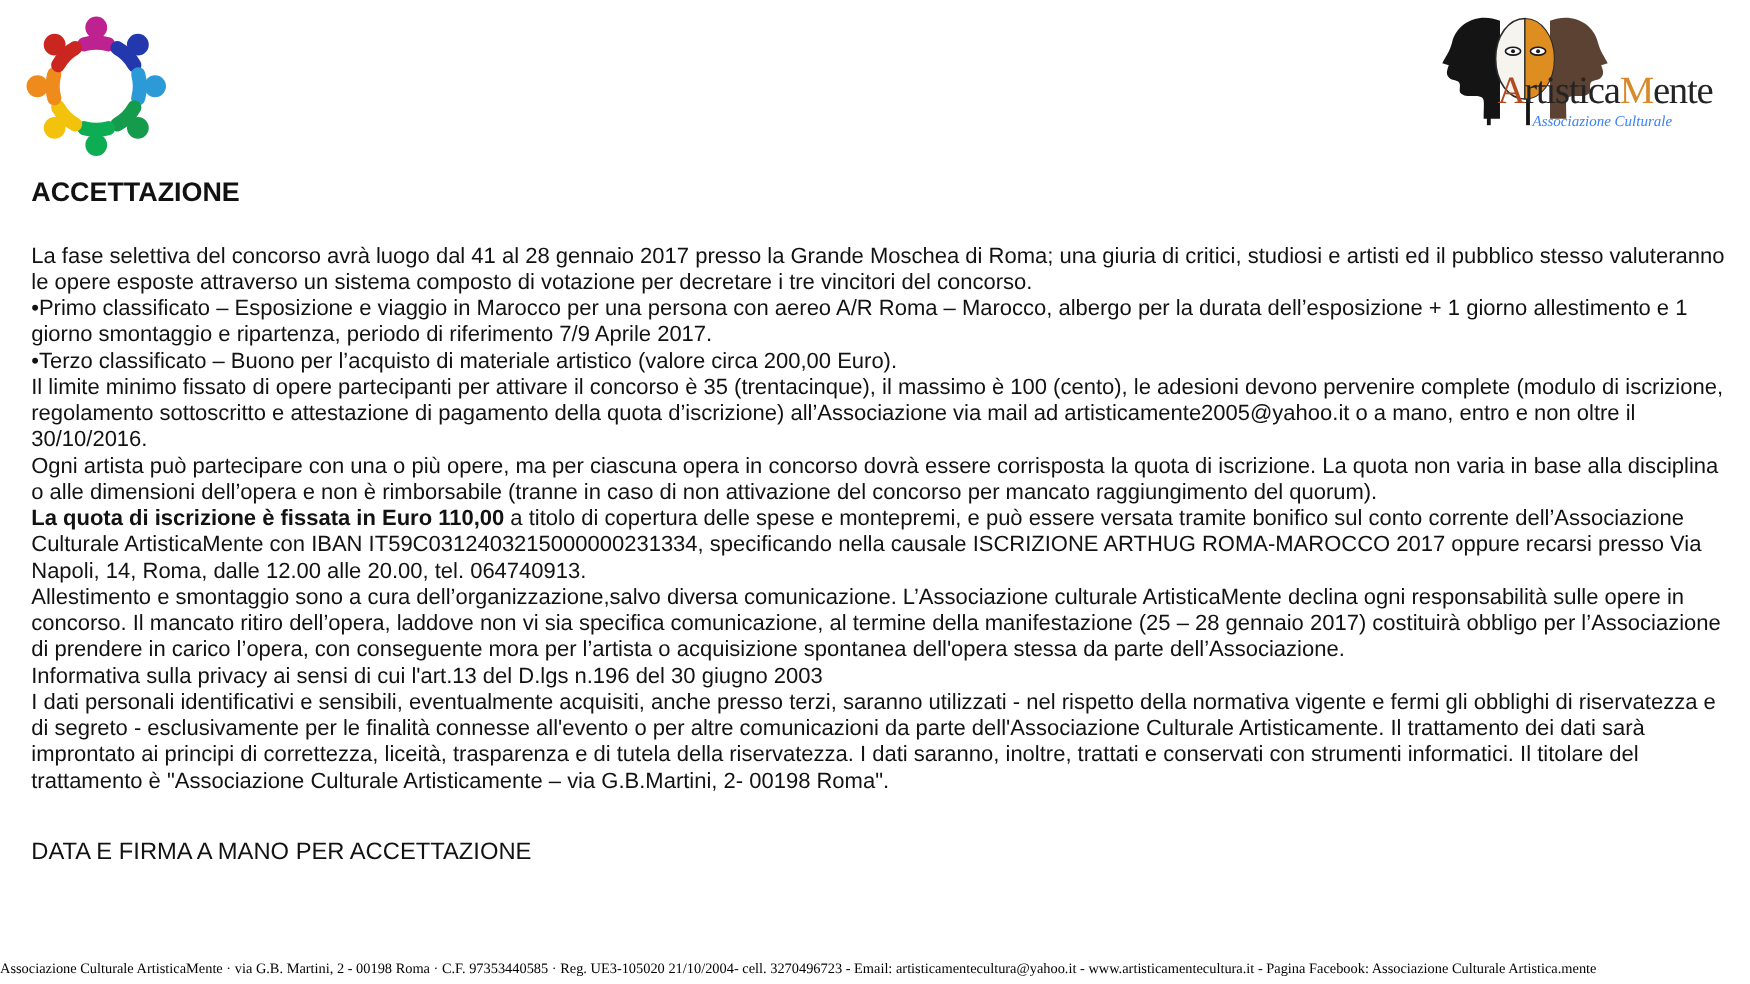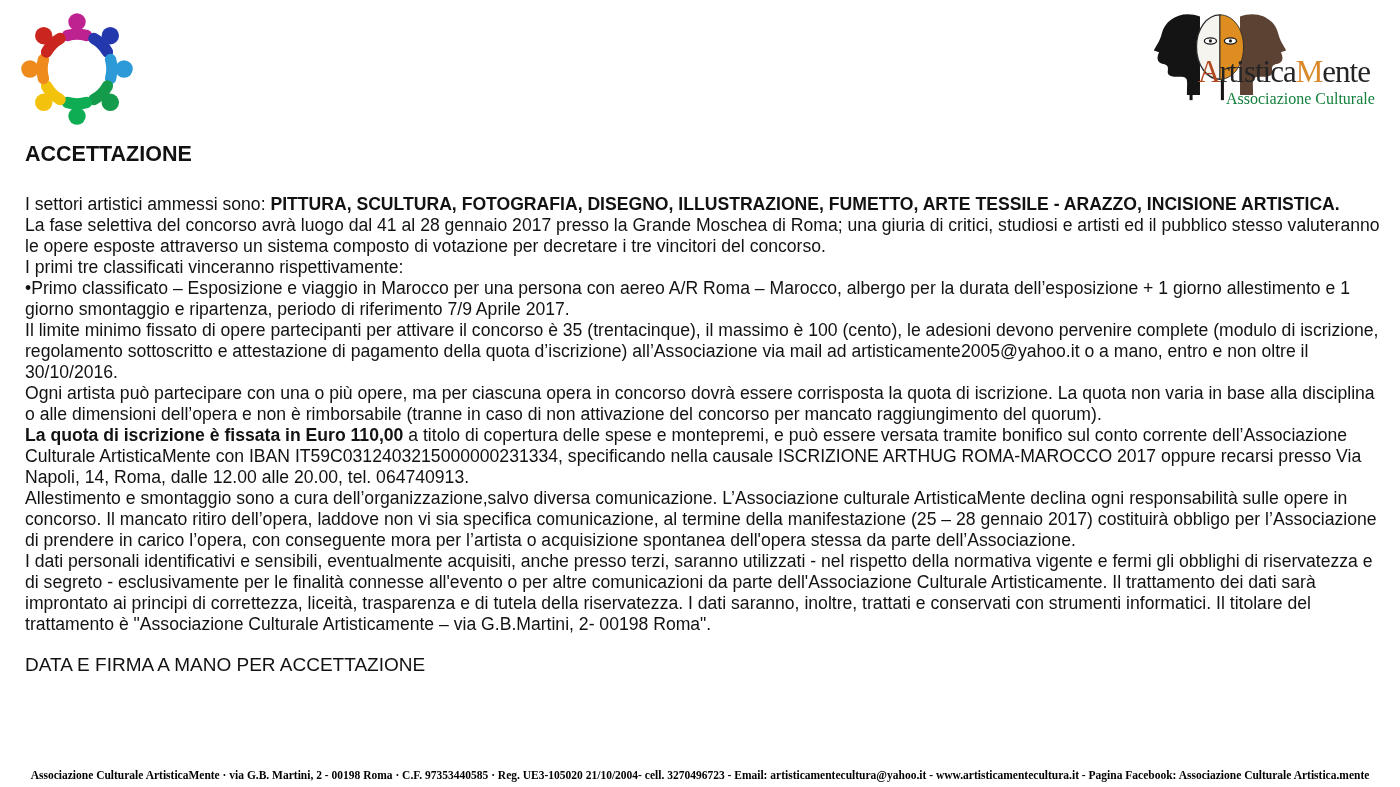--- a/index.html
+++ b/index.html
@@ -8,30 +8,30 @@
 
   
   .logo-left{position:absolute;left:16px;top:5px;width:122px;height:128px;}
 
   
   .logo-right{position:absolute;top:6px;right:6px;width:262px;height:110px;}
   .logo-right svg{position:absolute;left:14px;top:0;}
   .brand-name{position:absolute;left:66px;top:48px;font-family:"Liberation Serif","DejaVu Serif",serif;
               font-size:31px;letter-spacing:-1px;color:#242424;white-space:nowrap;}
   .brand-sub{position:absolute;left:94px;top:84px;font-family:"Liberation Serif","DejaVu Serif",serif;
-             font-size:16px;color:#15803d;white-space:nowrap;}
+             font-size:12px;color:#3b82f6;white-space:nowrap;font-style:italic;}
 
   
   .content{position:absolute;left:25px;right:18px;top:142px;}
   h1.page-title{margin:0 0 27px 0;font-size:21.5px;font-weight:bold;letter-spacing:0;}
   .body-text p{margin:0;font-size:17.6px;line-height:21px;}
-  .acceptance{margin-top:19px;font-size:19px;line-height:22px;}
+  .acceptance{margin-top:36px;font-size:19px;line-height:22px;}
 
-  .footer{position:absolute;left:0;right:0;bottom:6px;text-align:center;
-          font-family:"Liberation Serif","DejaVu Serif",serif;font-weight:bold;
+  .footer{position:absolute;left:0;right:0;bottom:6px;
+          font-family:"Liberation Serif","DejaVu Serif",serif;font-weight:normal;
           font-size:11.5px;color:#000;}
 </style>
 </head>
 <body>
 
 <div class="page">
 
   <div class="logo-left">
     <svg viewBox="0 0 140 136" width="122" height="128">
       <g>
@@ -82,27 +82,27 @@
       <ellipse cx="97" cy="40" rx="7" ry="3.6" fill="#ffffff" stroke="#1a1a1a" stroke-width="1.5"></ellipse>
       <circle cx="97" cy="40" r="1.8" fill="#1a1a1a"></circle>
     </svg>
     <div class="brand-name"><span style="color: rgb(178, 73, 31);">A</span><span>rtistica</span><span style="color: rgb(217, 137, 42);">M</span><span>ente</span></div>
     <div class="brand-sub">Associazione Culturale</div>
   </div>
 
   <div class="content">
     <h1 class="page-title">ACCETTAZIONE</h1>
     <div class="body-text" id="body-text">
-        <p><span>I settori artistici ammessi sono: </span><b>PITTURA, SCULTURA, FOTOGRAFIA, DISEGNO, ILLUSTRAZIONE, FUMETTO, ARTE TESSILE - ARAZZO, INCISIONE ARTISTICA.</b></p>
         <p><span>La fase selettiva del concorso avrà luogo dal 41 al 28 gennaio 2017  presso la Grande Moschea di Roma; una giuria di critici, studiosi e artisti ed il pubblico stesso valuteranno le opere esposte attraverso un sistema composto di votazione per decretare i tre vincitori del concorso.</span></p>
-        <p><span>I primi tre classificati vinceranno rispettivamente:</span></p>
         <p><span>•Primo classificato – Esposizione e viaggio in Marocco per una persona con aereo A/R Roma – Marocco, albergo  per la durata dell’esposizione + 1 giorno allestimento e 1 giorno smontaggio e ripartenza, periodo di riferimento 7/9  Aprile  2017.</span></p>
+        <p><span>•Terzo classificato – Buono per l’acquisto di materiale artistico (valore circa 200,00 Euro).</span></p>
         <p><span>Il limite minimo fissato di opere partecipanti per attivare il concorso è 35 (trentacinque), il massimo è 100 (cento), le adesioni devono pervenire complete (modulo di iscrizione, regolamento sottoscritto e attestazione di pagamento della quota d’iscrizione) all’Associazione via mail ad artisticamente2005@yahoo.it o a mano, entro e non oltre il 30/10/2016.</span></p>
         <p><span>Ogni artista può partecipare con una o più opere, ma per ciascuna opera in concorso dovrà essere corrisposta la quota di iscrizione. La quota non varia in base alla disciplina o alle dimensioni dell’opera e non è rimborsabile (tranne in caso di non attivazione del concorso per mancato raggiungimento del quorum).</span></p>
         <p><b>La quota di iscrizione è fissata in Euro 110,00</b><span> a titolo di copertura delle spese e montepremi, e può essere versata tramite bonifico sul conto corrente dell’Associazione Culturale ArtisticaMente con IBAN IT59C0312403215000000231334, specificando nella causale ISCRIZIONE ARTHUG ROMA-MAROCCO 2017 oppure recarsi presso Via Napoli, 14, Roma, dalle 12.00 alle 20.00, tel. 064740913.</span></p>
         <p><span>Allestimento e smontaggio sono a cura dell’organizzazione,salvo diversa comunicazione. L’Associazione culturale ArtisticaMente declina ogni responsabilità sulle opere in concorso. Il mancato ritiro dell’opera, laddove non vi sia specifica comunicazione, al termine della manifestazione (25 – 28 gennaio 2017) costituirà obbligo per l’Associazione di prendere in carico l’opera, con conseguente mora per l’artista o acquisizione spontanea dell'opera stessa da parte dell’Associazione.</span></p>
+        <p><span>Informativa sulla privacy ai sensi di cui l'art.13 del D.lgs n.196 del 30 giugno 2003</span></p>
         <p><span>I dati personali identificativi e sensibili, eventualmente acquisiti, anche presso terzi, saranno utilizzati - nel rispetto della normativa vigente e fermi gli obblighi di riservatezza e di segreto - esclusivamente per le finalità connesse all'evento o per altre comunicazioni da parte dell'Associazione Culturale Artisticamente.  Il trattamento dei dati sarà improntato ai principi di correttezza, liceità, trasparenza e di tutela della riservatezza. I dati saranno, inoltre, trattati e conservati con strumenti informatici.  Il titolare del trattamento è "Associazione Culturale Artisticamente – via G.B.Martini, 2- 00198 Roma".</span></p>
       </div>
     <div class="acceptance">DATA E FIRMA A MANO PER ACCETTAZIONE</div>
   </div>
 
   <div class="footer">Associazione Culturale ArtisticaMente · via G.B. Martini, 2 - 00198 Roma · C.F. 97353440585 · Reg. UE3-105020  21/10/2004- cell. 3270496723 - Email: artisticamentecultura@yahoo.it - www.artisticamentecultura.it - Pagina  Facebook: Associazione Culturale Artistica.mente</div>
 </div>
 
 </body></html>

